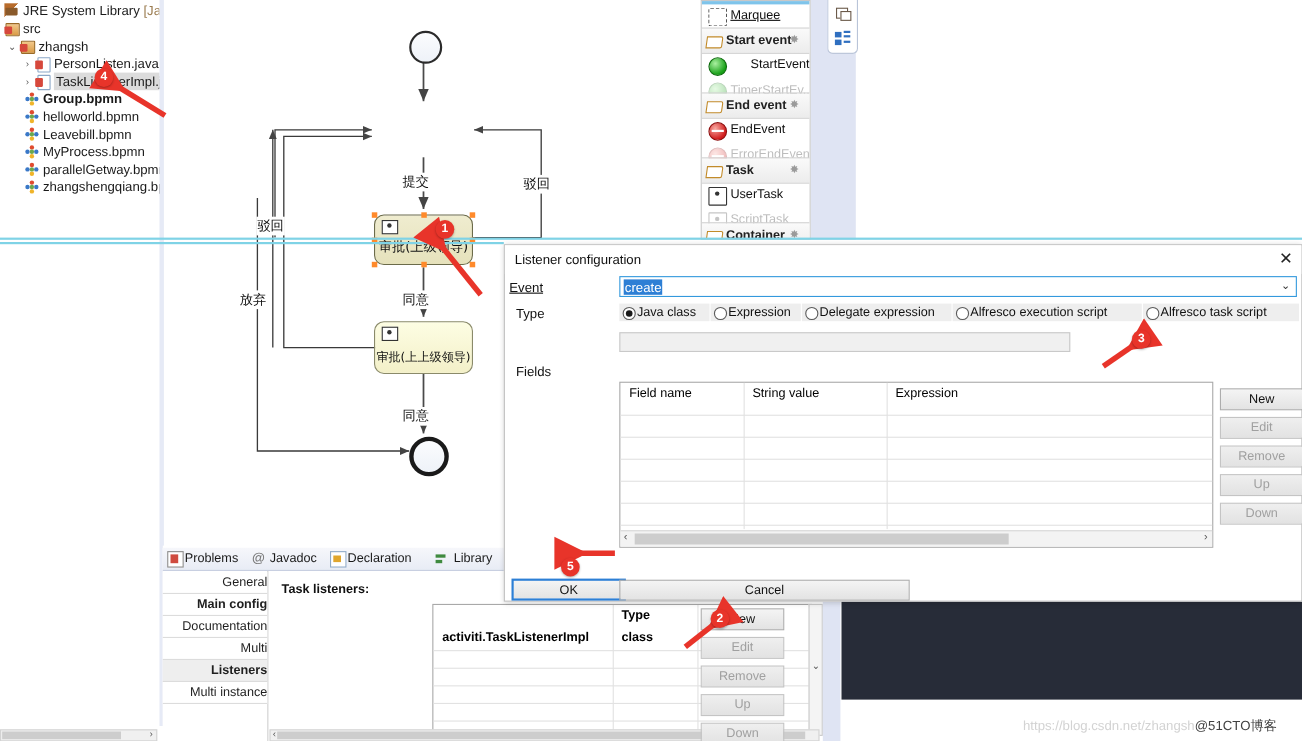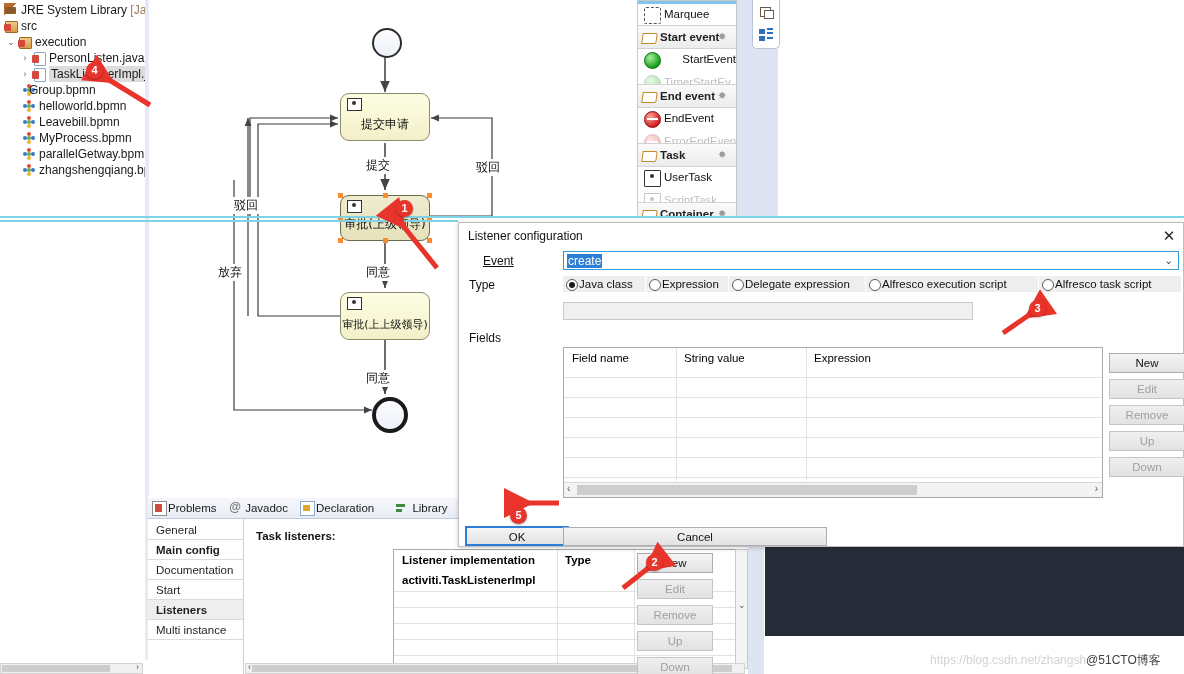--- a/index.html
+++ b/index.html
@@ -169,41 +169,41 @@
       <span class="ico ic-jre" style="left: 4px;"></span>
       <span class="lbl" style="left: 21px;">JRE System Library<span class="grey"> [JavaSE</span></span>
     </div>
     <div class="tree-row" style="top: 18px; position: absolute; left: 0px; right: 0px;">
       <span class="ico ic-pkg" style="left: 4px;"></span>
       <span class="lbl" style="left: 21px;">src</span>
     </div>
     <div class="tree-row" style="top: 34px; position: absolute; left: 0px; right: 0px;">
       <span class="arrow" style="left: 4px;">⌄</span>
       <span class="ico ic-pkg" style="left: 18px;"></span>
-      <span class="lbl" style="left: 35px;">execution</span>
+      <span class="lbl" style="left: 35px;">zhangsh</span>
     </div>
     <div class="tree-row" style="top: 50px; position: absolute; left: 0px; right: 0px;">
       <span class="arrow" style="left: 18px;">›</span>
       <span class="ico ic-java" style="left: 32px;"></span>
       <span class="lbl" style="left: 49px;">PersonListen.java</span>
     </div>
     <div class="tree-row" style="top: 66px; position: absolute; left: 0px; right: 0px;">
       <span class="arrow" style="left: 18px;">›</span>
       <span class="ico ic-java" style="left: 32px;"></span>
       <span class="lbl sel-lbl" style="left: 49px;">TaskListenerImpl.java</span>
     </div>
     <div class="tree-row" style="top: 82px; position: absolute; left: 0px; right: 0px;">
       <span class="ico ic-bpmn" style="left: 22px;">
         <i></i>
         <i></i>
         <i></i>
         <i></i>
         <i></i>
       </span>
-      <span class="lbl" style="left: 29px;">Group.bpmn</span>
+      <span class="lbl" style="left: 39px; font-weight: bold;">Group.bpmn</span>
     </div>
     <div class="tree-row" style="top: 98px; position: absolute; left: 0px; right: 0px;">
       <span class="ico ic-bpmn" style="left: 22px;">
         <i></i>
         <i></i>
         <i></i>
         <i></i>
         <i></i>
       </span>
       <span class="lbl" style="left: 39px;">helloworld.bpmn</span>
@@ -268,24 +268,20 @@
       <path d="M235,216 L342,216 L342,118 L281,118"></path>
       <path d="M100,216 L100,118 L188,118"></path>
       <path d="M98,316 L98,118"></path>
       <path d="M84,180 L84,410 L222,410"></path>
       <path d="M235,316 L108,316 L108,124 L188,124"></path>
     </g>
   </svg>
 
   <div class="ev start" style="left:222px;top:28px;width:26px;height:26px;"></div>
 
-  <div class="node" style="left:190px;top:93px;width:90px;height:48px;">
-    <span class="usr"></span>
-    <span class="nlbl">提交申请</span>
-  </div>
 
   <div class="node sel" style="left:190px;top:195px;width:90px;height:46px;">
     <span class="usr"></span>
     <span class="nlbl">审批(上级领导)</span>
     <span class="handle" style="left:-3px;top:-3px;"></span>
     <span class="handle" style="left:42px;top:-3px;"></span>
     <span class="handle" style="right:-3px;top:-3px;"></span>
     <span class="handle" style="left:-3px;top:20px;"></span>
     <span class="handle" style="right:-3px;top:20px;"></span>
     <span class="handle" style="left:-3px;bottom:-3px;"></span>
@@ -305,21 +301,21 @@
   <div class="edgelbl" style="left:83px;top:197px;">驳回</div>
   <div class="edgelbl" style="left:67px;top:264px;">放弃</div>
   <div class="edgelbl" style="left:215px;top:264px;">同意</div>
   <div class="edgelbl" style="left:215px;top:370px;">同意</div>
 </div>
 
 <div class="abs" id="bandbar"></div>
 <div class="abs" id="bandwhite"></div>
 <div class="abs" id="palette">
     <div style="position: absolute; left: 0px; top: 0px; width: 100%; height: 3px; background: rgb(127, 196, 234);"></div>
-    <div class="pal-item" style="position: absolute; left: 0px; right: 0px; top: 2px;"><span class="pico sq-marq"></span><span>Marquee</span></div>
+    <div class="pal-item" style="position: absolute; left: 0px; right: 0px; top: 2px; text-decoration: underline;"><span class="pico sq-marq"></span><span>Marquee</span></div>
     <div class="pal-sec" style="position: absolute; left: 0px; right: 0px; top: 24px;"><span class="fold"></span><span>Start event</span><span class="eye">✸</span></div>
     <div class="pal-item" style="position: absolute; left: 0px; right: 0px; top: 47px; text-align: right;"><span class="pico dot-green"></span><span>StartEvent</span></div>
     <div class="pal-item faded" style="position: absolute; left: 0px; right: 0px; top: 70px;"><span class="pico dot-green"></span><span>TimerStartEv...</span></div>
     <div class="pal-sec" style="position: absolute; left: 0px; right: 0px; top: 83px;"><span class="fold"></span><span>End event</span><span class="eye">✸</span></div>
     <div class="pal-item" style="position: absolute; left: 0px; right: 0px; top: 106px;"><span class="pico dot-red"></span><span>EndEvent</span></div>
     <div class="pal-item faded" style="position: absolute; left: 0px; right: 0px; top: 129px;"><span class="pico dot-red"></span><span>ErrorEndEvent</span></div>
     <div class="pal-sec" style="position: absolute; left: 0px; right: 0px; top: 142px;"><span class="fold"></span><span>Task</span><span class="eye">✸</span></div>
     <div class="pal-item" style="position: absolute; left: 0px; right: 0px; top: 165px;"><span class="pico sq-task"></span><span>UserTask</span></div>
     <div class="pal-item faded" style="position: absolute; left: 0px; right: 0px; top: 188px;"><span class="pico sq-task"></span><span>ScriptTask</span></div>
     <div class="pal-sec" style="position: absolute; left: 0px; right: 0px; top: 201px;"><span class="fold"></span><span>Container</span><span class="eye">✸</span></div>
@@ -341,38 +337,38 @@
   <div id="tabstrip">
       <div class="vtab" style="left: 4px;"><span class="ti tab-prob"></span><span>Problems</span></div>
       <div class="vtab" style="left: 81.2px;"><span class="ti tab-doc">@</span><span>Javadoc</span></div>
       <div class="vtab" style="left: 152px;"><span class="ti tab-decl"></span><span>Declaration</span></div>
       <div class="vtab" style="left: 248.4px;"><span class="ti tab-prog">
           <i></i>
           <i></i>
         </span><span>Library</span></div>
       <div class="vtab" style="left: 325.6px;"><span class="ti tab-act"></span><span>Act</span></div>
     </div>
-  <div class="abs" style="left:0;top:21px;width:95px;height:155px;border-right:1px solid #cfcfcf;">
+  <div class="abs" style="left:0;top:21px;width:95px;height:155px;border-right:1px solid #cfcfcf;text-align:right;">
       <div class="ptab" style="top: 1px;">General</div>
       <div class="ptab" style="top: 21px; font-weight: bold;">Main config</div>
       <div class="ptab" style="top: 41px;">Documentation</div>
-      <div class="ptab" style="top: 61px;">Start</div>
+      <div class="ptab" style="top: 61px;">Multi</div>
       <div class="ptab on" style="top: 81px;">Listeners</div>
       <div class="ptab" style="top: 101px;">Multi instance</div>
     </div>
   <div class="abs" style="left:108px;top:32px;font-size:11.5px;font-weight:bold;color:#111;">Task listeners:</div>
 </div>
 
 <div class="pnl-tbl" style="left:393px;top:549px;width:345px;height:120px;">
     <div class="hdr" style="top: 0px;">
-      <span class="cell" style="left: 0px; width: 163px; font-weight: bold;">Listener implementation</span>
       <span class="cell" style="left: 163px; width: 180px; font-weight: bold;">Type</span>
     </div>
     <div class="row" style="top: 20px;">
       <span class="cell" style="left: 0px; width: 163px; font-weight: bold;">activiti.TaskListenerImpl</span>
+      <span class="cell" style="left: 163px; width: 180px; font-weight: bold;">class</span>
     </div>
     <div class="rowline" style="top: 41px;"></div>
     <div class="rowline" style="top: 57px;"></div>
     <div class="rowline" style="top: 73px;"></div>
     <div class="rowline" style="top: 89px;"></div>
     <div class="rowline" style="top: 105px;"></div>
     <div class="vline" style="left: 163px;"></div>
     <div class="vline" style="left: 240px;"></div>
   </div>
 <div class="abs" style="left:735px;top:549px;width:13px;height:120px;background:#f4f4f4;border:1px solid #c9c9c9;box-sizing:border-box;">
@@ -389,21 +385,21 @@
 
 <div class="abs" id="darkbox"></div>
 <div class="abs" id="cyanline"></div>
 <div class="abs" style="left:748px;top:496px;width:16px;height:178px;background:#dfe4f3;"></div>
 
 <div class="abs" id="cyanline3"></div>
 <div class="abs" id="dialog">
   <div id="dlgtitle">Listener configuration</div>
   <div id="dlgclose">✕</div>
 
-  <div class="dlg-lbl" style="left:24px;top:31px;text-decoration:underline;">Event</div>
+  <div class="dlg-lbl" style="left:4px;top:31px;text-decoration:underline;">Event</div>
   <div id="eventfield">
     <span class="val">create</span>
     <span class="carat">⌄</span>
   </div>
 
   <div class="dlg-lbl" style="left:10px;top:55px;">Type</div>
   <div class="abs" id="typegroup" style="left: 104px; top: 53px; height: 28px; width: 619px;">
       <div class="radio on" style="left: 0px; width: 82px;"><span class="rd"></span><span>Java class</span></div>
       <div class="radio" style="left: 83px; width: 82px;"><span class="rd"></span><span>Expression</span></div>
       <div class="radio" style="left: 166px; width: 136px;"><span class="rd"></span><span>Delegate expression</span></div>

